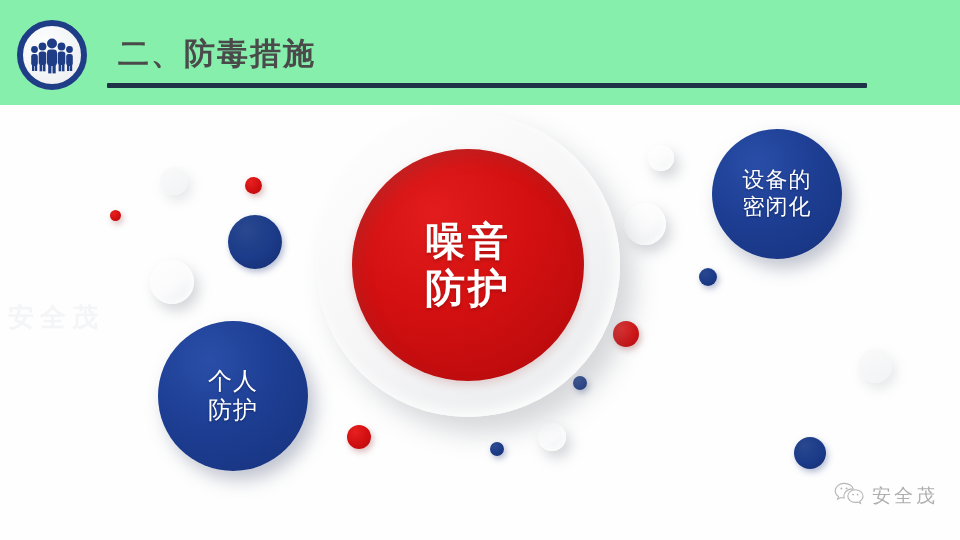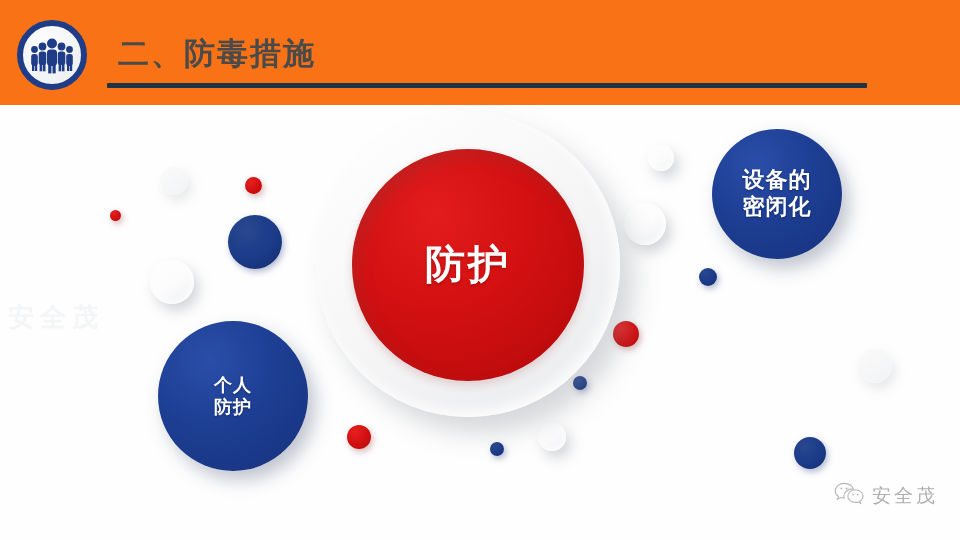--- a/index.html
+++ b/index.html
@@ -4,21 +4,21 @@
 <style>
   html, body {
     margin: 0;
     padding: 0;
     background: #ffffff;
   }
   #slide {
     position: relative;
     width: 960px;
     height: 540px;
-    background: #f97316;
+    background: #86efac;
     overflow: hidden;
     font-family: "DejaVu Sans", "Liberation Sans", sans-serif;
   }
 
   
   #header {
     position: absolute;
     left: 0; top: 0;
     width: 960px; height: 110px;
   }
@@ -106,28 +106,28 @@
     box-shadow: 7px 9px 18px rgba(90,100,130,.38),
                 0 0 0 2px rgba(255,255,255,.55);
     display: flex;
     flex-direction: column;
     align-items: center;
     justify-content: center;
     text-align: center;
   }
   .node-blue .line {
     color: #ffffff;
-    font-weight: bold;
+    font-weight: normal;
     line-height: 1.22;
     letter-spacing: 1px;
     text-shadow: 0 1px 2px rgba(10,20,60,.5);
     text-align: right;
   }
   #node-left  { left: 158px; top: 216px; width: 150px; height: 150px; }
-  #node-left .line  { font-size: 18px; }
+  #node-left .line  { font-size: 24px; }
   #node-top-right { left: 712px; top: 24px; width: 130px; height: 130px; }
   #node-top-right .line { font-size: 22px; }
   #node-bot-right { left: 682px; top: 198px; width: 124px; height: 124px; }
   #node-bot-right .line { font-size: 21px; }
 
   
   .dot-red {
     background: radial-gradient(circle at 34% 28%, #e8201f 0%, #d00f11 55%, #b40a0c 100%);
     box-shadow: 2px 3px 6px rgba(150,60,60,.35);
   }
@@ -228,20 +228,21 @@
         <div class="bubble dot-white" style="left: 150px; top: 155px; width: 44px; height: 44px;"></div>
         <div class="bubble dot-white" style="left: 624px; top: 98px; width: 42px; height: 42px;"></div>
         <div class="bubble dot-white" style="left: 538px; top: 318px; width: 28px; height: 28px;"></div>
         <div class="bubble dot-white" style="left: 648px; top: 40px; width: 26px; height: 26px;"></div>
         <div class="bubble dot-ghost" style="left: 160px; top: 62px; width: 28px; height: 28px;"></div>
         <div class="bubble dot-ghost" style="left: 858px; top: 244px; width: 34px; height: 34px;"></div>
       </div>
 
     <div class="bubble" id="node-main-ring"></div>
     <div class="bubble" id="node-main">
+      <div class="line">噪音</div>
       <div class="line">防护</div>
     </div>
 
     <div class="bubble node-blue" id="node-left">
       <div class="line">个人</div>
       <div class="line">防护</div>
     </div>
 
     <div class="bubble node-blue" id="node-top-right">
       <div class="line">设备的</div>

